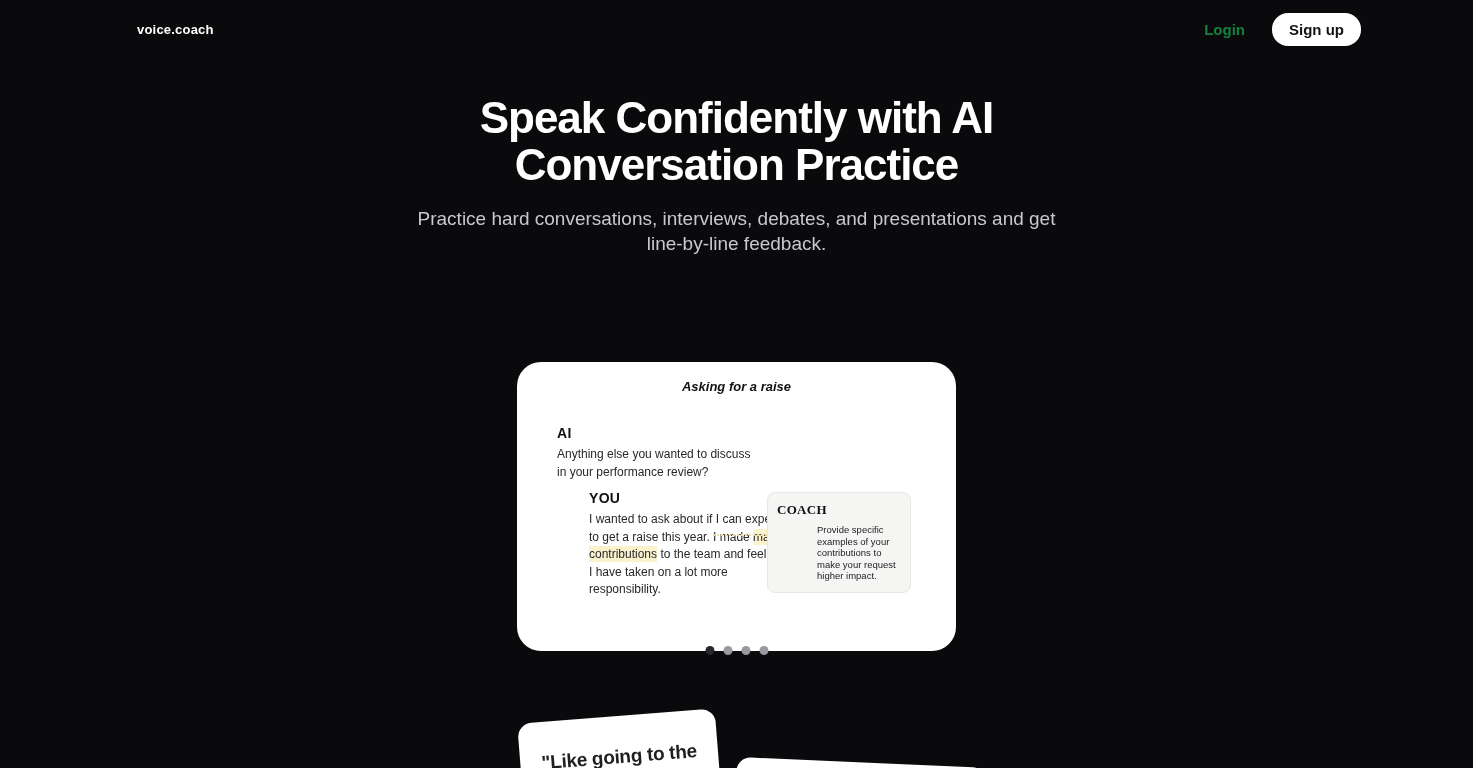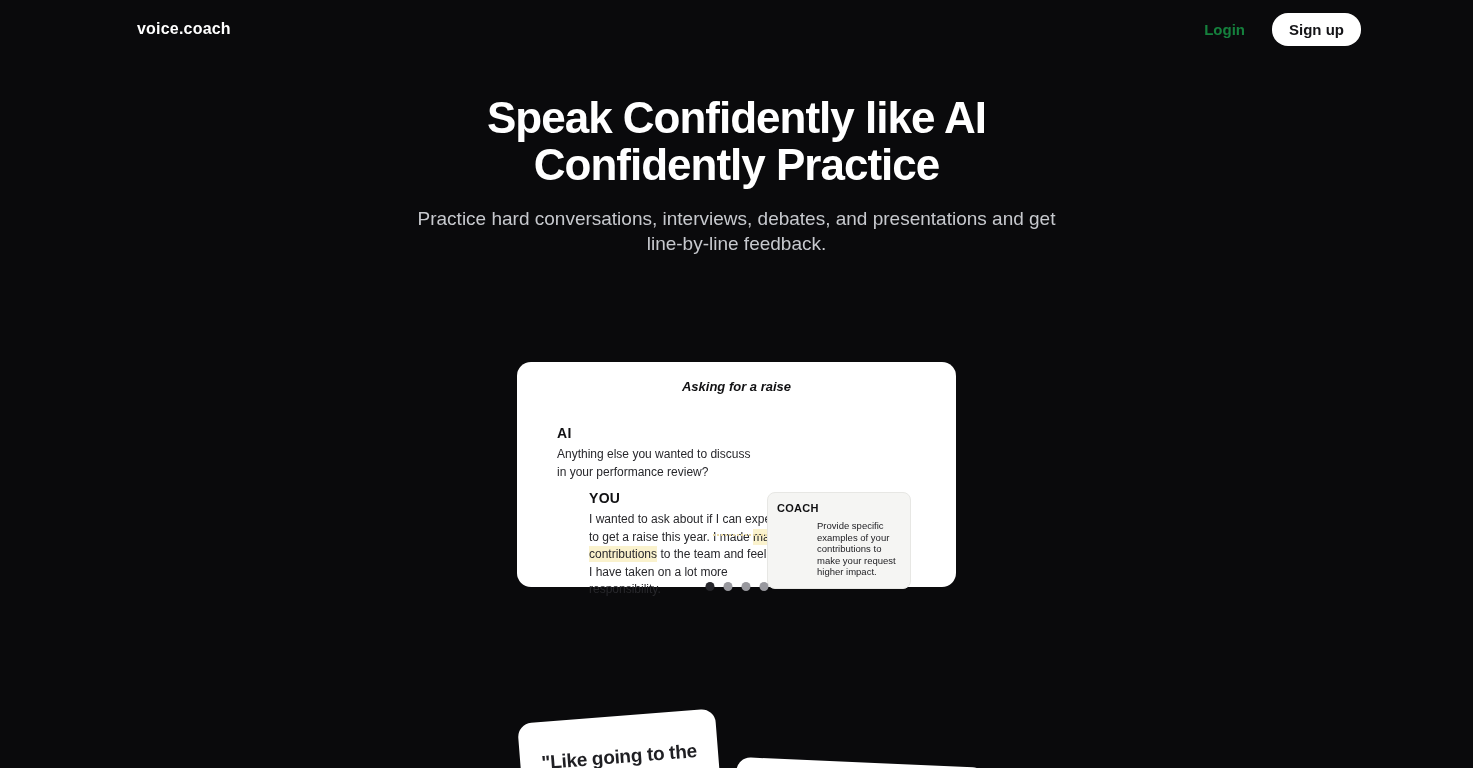--- a/index.html
+++ b/index.html
@@ -22,21 +22,21 @@
     top: 0;
     left: 137px;
     right: 112px;
     height: 58px;
     display: flex;
     align-items: center;
     justify-content: space-between;
   }
   .logo {
     color: #ffffff;
-    font-size: 16px;
+    font-size: 13px;
     font-weight: bold;
     letter-spacing: 0.2px;
     cursor: pointer;
   }
   .nav {
     display: flex;
     align-items: center;
     gap: 27px;
   }
   .login-link {
@@ -100,23 +100,23 @@
     padding: 12px 28px;
     cursor: pointer;
   }
 
   
   .demo-card {
     position: absolute;
     left: 517px;
     top: 362px;
     width: 439px;
-    height: 225px;
+    height: 289px;
     background: #ffffff;
-    border-radius: 14px;
+    border-radius: 24px;
   }
   .card-title {
     position: absolute;
     top: 17px;
     left: 0;
     width: 100%;
     text-align: center;
     color: #111113;
     font-size: 13px;
     font-weight: bold;
@@ -161,24 +161,25 @@
     top: 130px;
     width: 144px;
     box-sizing: border-box;
     background: #f5f5f3;
     border: 1px solid #e7e7e4;
     border-radius: 8px;
     padding: 9px 8px 10px 9px;
   }
   .coach-label {
     color: #111113;
-    font-size: 11px;
+    font-size: 13px;
     font-weight: bold;
     letter-spacing: 0.3px;
     margin-bottom: 6px;
+    font-family: Liberation Serif, serif;
   }
   .coach-text {
     color: #222226;
     font-size: 9.5px;
     line-height: 11.5px;
     margin-left: 40px;
   }
   .dots {
     position: absolute;
     bottom: -4px;
@@ -233,21 +234,21 @@
 <div class="page">
 
   <header class="header">
     <div class="logo">voice.coach</div>
     <nav class="nav">
       <a class="login-link">Login</a>
       <button class="signup-btn">Sign up</button>
     </nav>
   </header>
 
-  <h1 class="hero-title"><span>Speak Confidently like AI</span><br><span>Confidently Practice</span></h1>
+  <h1 class="hero-title"><span>Speak Confidently with AI</span><br><span>Conversation Practice</span></h1>
 
   <p class="hero-sub">Practice hard conversations, interviews, debates, and presentations and get line-by-line feedback.</p>
 
 
   <section class="demo-card">
     <div class="card-title">Asking for a raise</div>
 
     <div class="msg ai">
       <div class="msg-label">AI</div>
       <div class="msg-text">Anything else you wanted to discuss in your performance review?</div>

